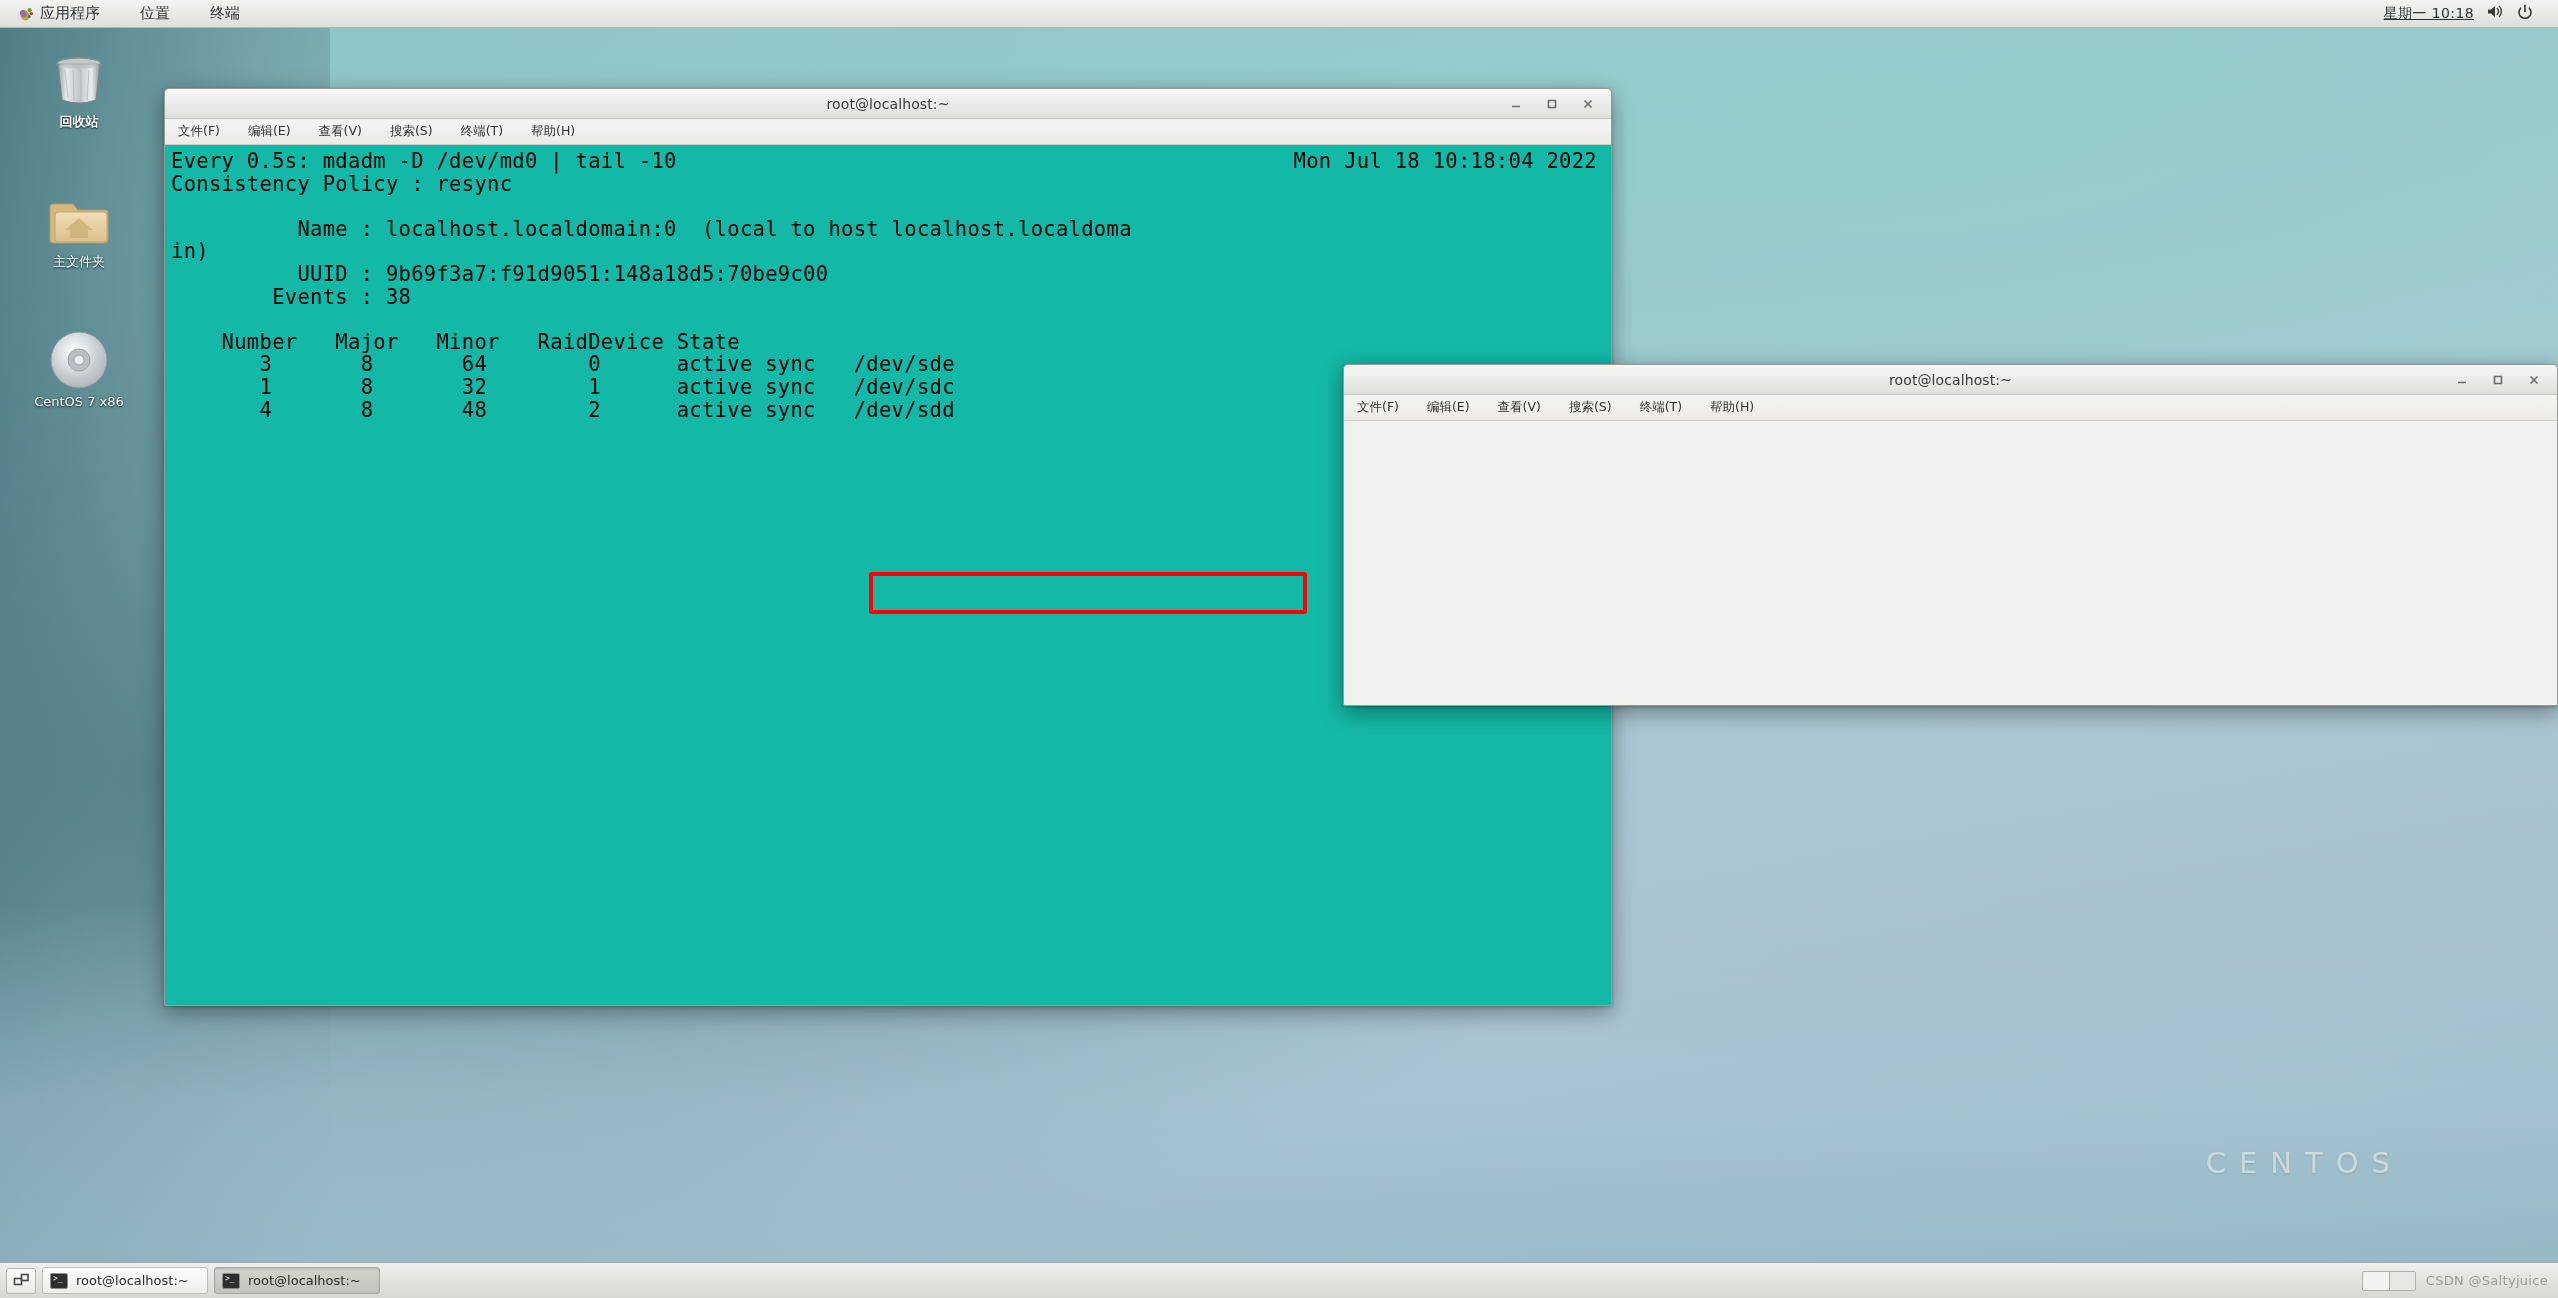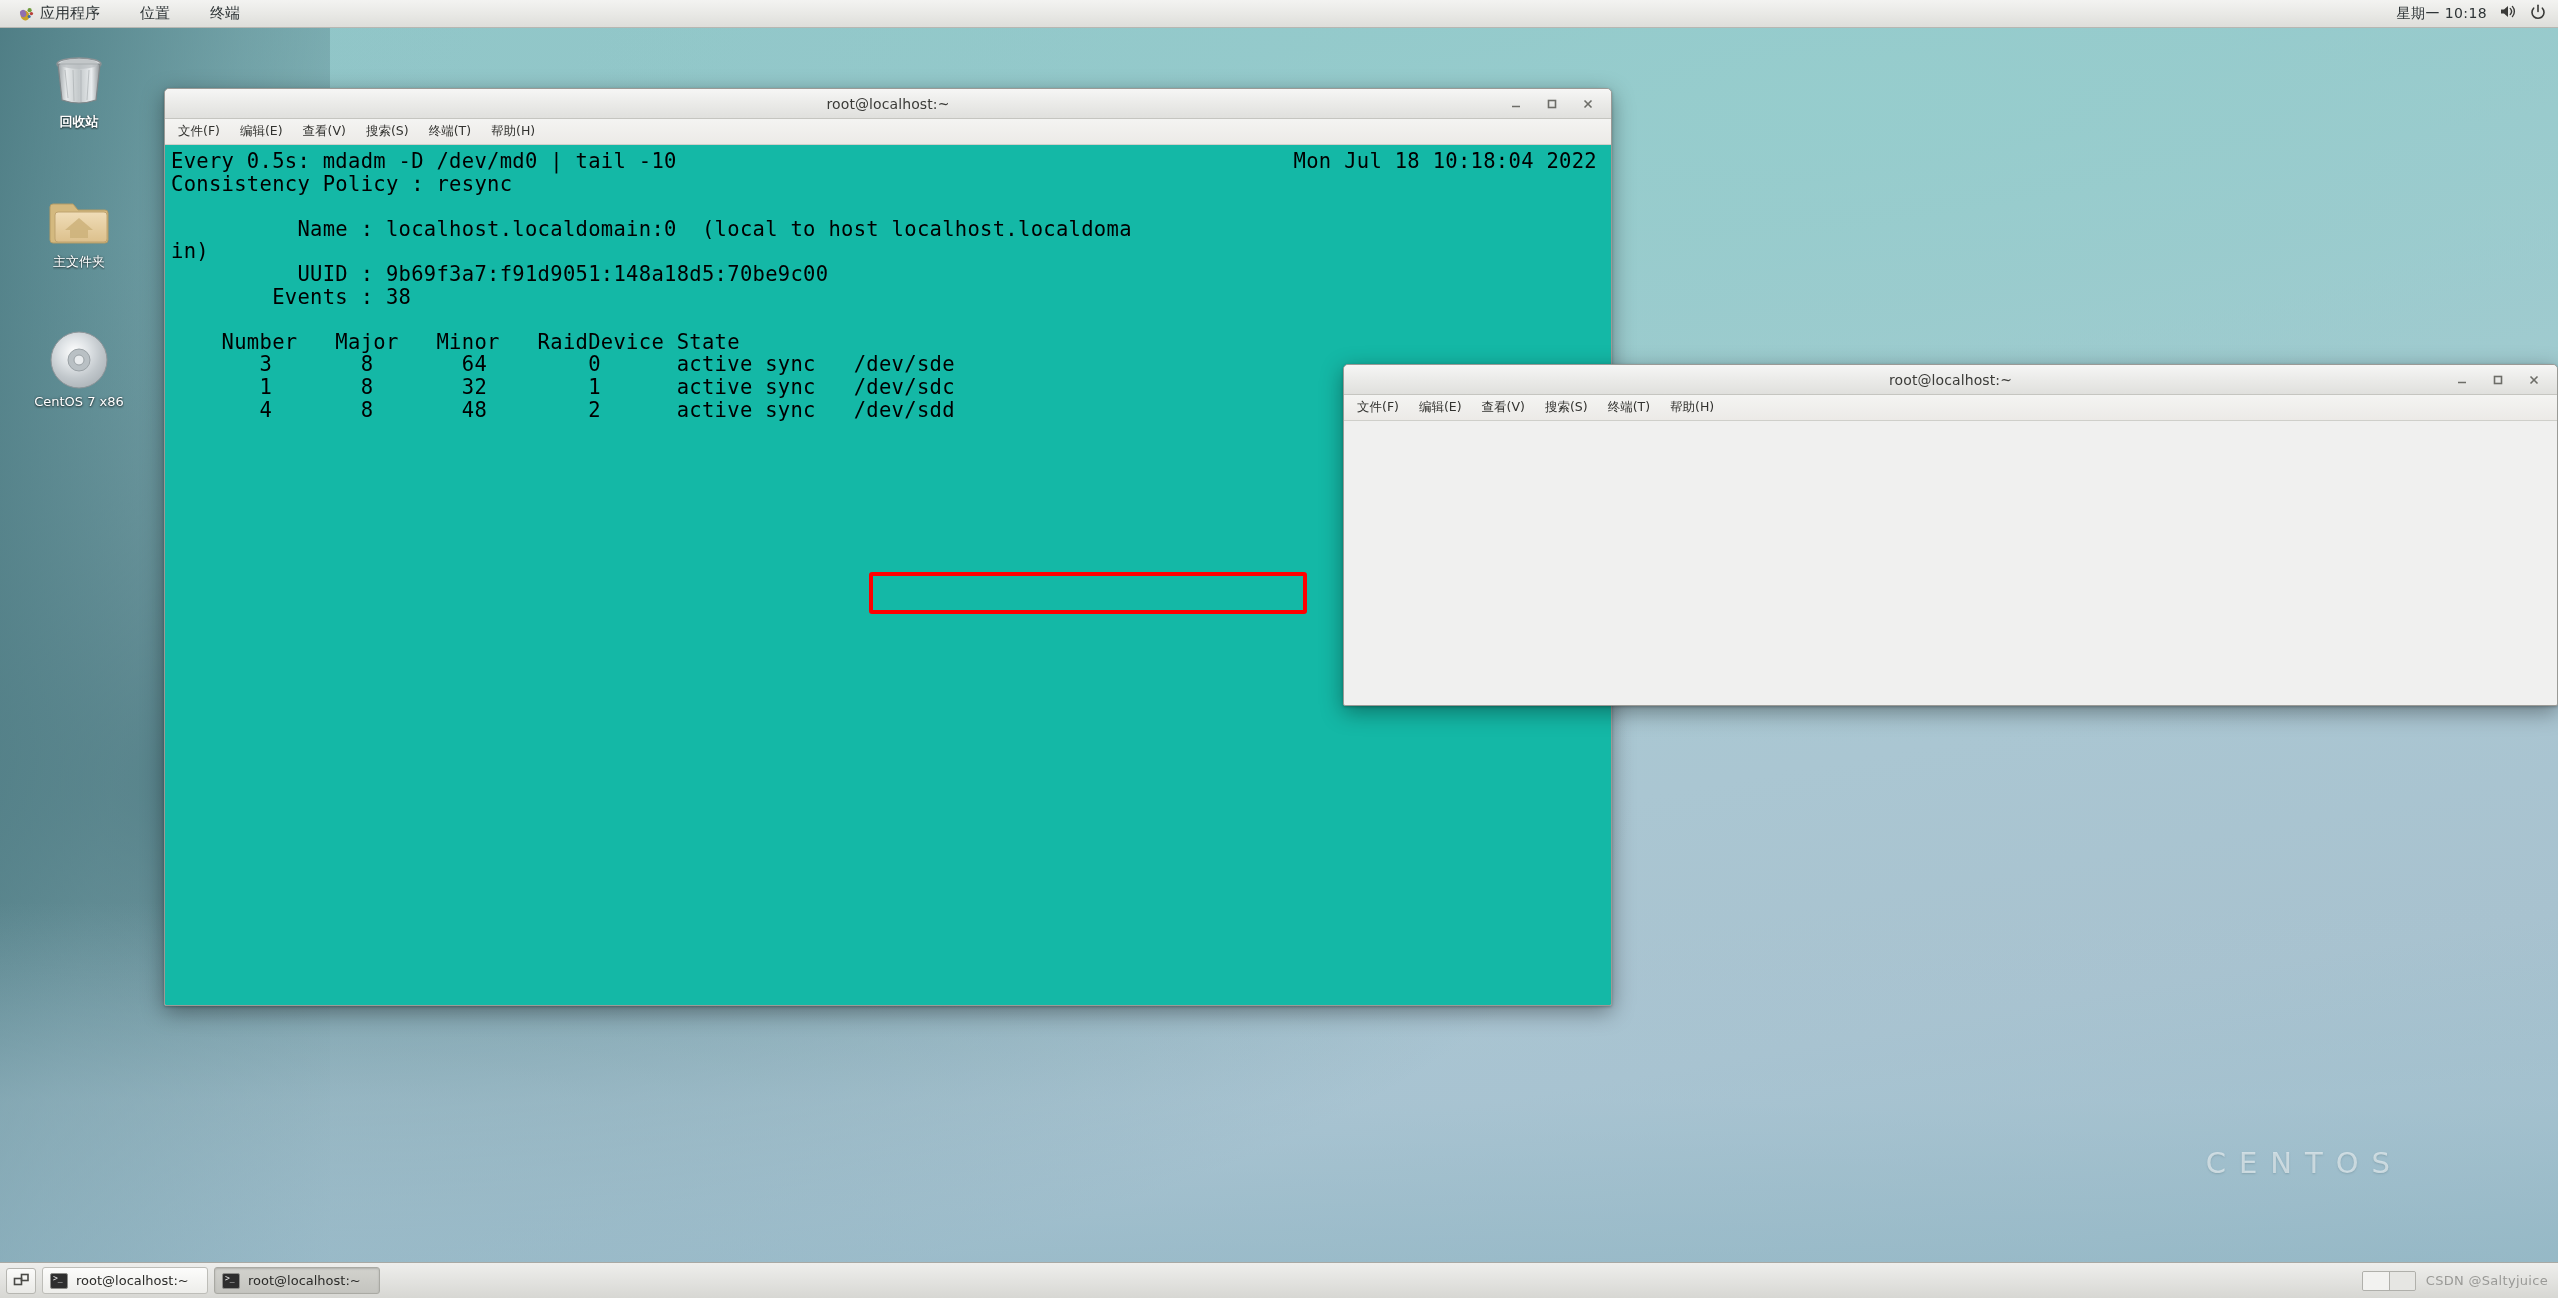--- a/index.html
+++ b/index.html
@@ -37,21 +37,21 @@
 
   
   #top-panel {
     position: absolute; top: 0; left: 0; right: 0; height: 28px;
     background: linear-gradient(to bottom, #f3f3f1 0%, #e9e9e6 50%, #dededa 100%);
     border-bottom: 1px solid #b7b7b2;
     display: flex; align-items: center;
     font-size: 15px; color: #2e3436;
   }
   #top-panel .left { display: flex; align-items: center; gap: 16px; padding-left: 6px; }
-  #top-panel .right { margin-left: auto; display: flex; align-items: center; gap: 13px; padding-right: 12px; }
+  #top-panel .right { margin-left: auto; display: flex; align-items: center; gap: 13px; padding-right: 25px; text-decoration: underline; }
   .panel-item {
     padding: 3px 12px; border-radius: 3px; cursor: default;
     display: flex; align-items: center; gap: 6px; white-space: nowrap;
   }
   .gnome-foot { width: 16px; height: 16px; position: relative; display: inline-block; }
   .gnome-foot svg { display: block; }
   .clock-text { font-size: 14px; color: #2e3436; letter-spacing: .4px; }
 
   
   .desk-icon {
@@ -95,21 +95,21 @@
   }
   .win-btn {
     width: 18px; height: 18px; display: flex; align-items: center; justify-content: center;
     color: #6d6d68; cursor: default;
   }
   .win-btn svg { display: block; }
   .menubar {
     height: 26px; flex: 0 0 26px;
     background: linear-gradient(to bottom, #f4f4f2 0%, #eceae7 100%);
     border-bottom: 1px solid #cfcfca;
-    display: flex; align-items: center; padding-left: 6px; gap: 6px;
+    display: flex; align-items: center; padding-left: 6px; gap: 14px;
   }
   .menu-item {
     font-size: 12.5px; color: #32322f; padding: 3px 7px; border-radius: 3px;
     cursor: default; white-space: nowrap;
   }
   .term-body {
     flex: 1 1 auto; background: #14b8a6; position: relative; overflow: hidden;
     padding: 5px 8px 6px 6px;
   }
   .term-text {

